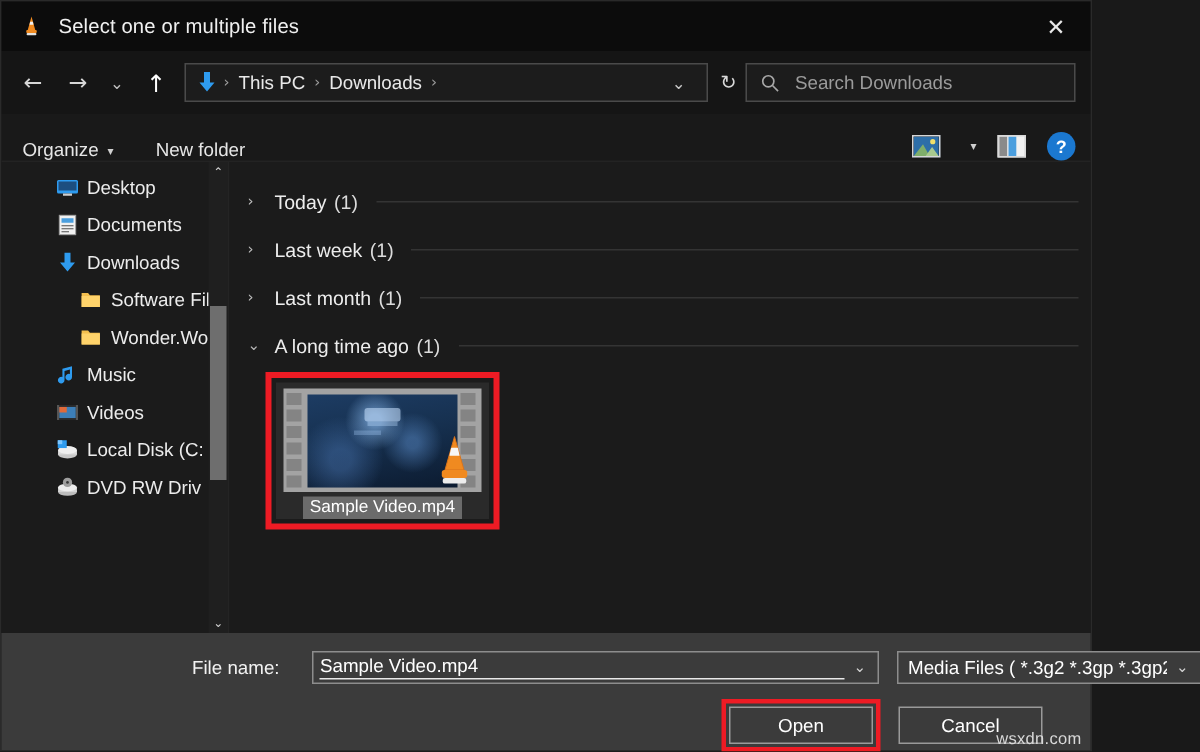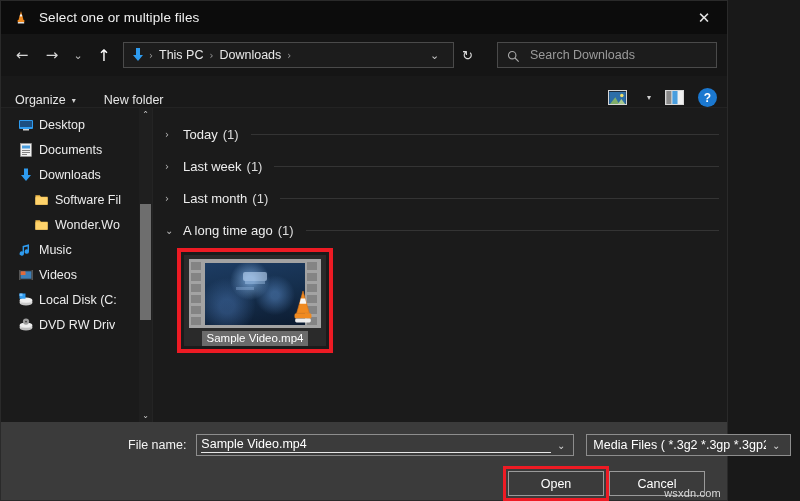--- a/index.html
+++ b/index.html
@@ -73,21 +73,21 @@
     color: #9a9a9a; font-size: 10px; font-family: "DejaVu Sans", sans-serif;
     padding: 0 1px;
   }
   .crumb-spacer { flex: 1 1 auto; }
   .crumb-chevron { color: #c8c8c8; font-size: 11px; padding: 0 10px; font-family: "DejaVu Sans", sans-serif;}
   .refresh { color: #d8d8d8; font-size: 13px; padding: 0 6px 0 2px; font-family:"DejaVu Sans", sans-serif;}
 
   .searchbox {
     width: 220px; height: 26px; flex: 0 0 220px;
     border: 1px solid #4a4a4a; background: #1c1c1c;
-    display: flex; align-items: center; padding-left: 9px; margin-left: 18px;
+    display: flex; align-items: center; padding-left: 9px;
   }
   .search-ico { width: 13px; height: 13px; position: relative; flex: 0 0 13px; }
   .search-ph { color: #9b9b9b; font-size: 12.5px; margin-left: 10px; }
 
   
   .toolbar {
     height: 32px; min-height: 32px;
     background: #191919;
     display: flex; align-items: flex-end;
     padding: 0 10px 0 14px;
@@ -112,21 +112,21 @@
     width: 152px; flex: 0 0 152px;
     background: #1b1b1b;
     position: relative;
     overflow: hidden;
     border-right: 1px solid #242424;
   }
   .side-list { padding-top: 4px; }
   .side-item {
     height: 25px; display: flex; align-items: center;
     padding-left: 38px; position: relative;
-    color: #ececec; font-size: 12.5px; white-space: nowrap;
+    color: #ececec; font-size: 12.5px; white-space: nowrap; margin-left: 19px;
   }
   .side-item.child { padding-left: 54px; }
   .side-ico {
     position: absolute; left: 17px; top: 50%; transform: translateY(-50%);
     width: 16px; height: 16px;
   }
   .side-item.child .side-ico { left: 33px; }
   .side-label { overflow: hidden; }
 
   .side-scroll {
@@ -207,21 +207,21 @@
   
   .footer {
     height: 78px; min-height: 78px;
     background: #3b3b3b;
     position: relative;
   }
   .fn-row {
     display: flex; align-items: center;
     padding-top: 12px; padding-left: 127px;
   }
-  .fn-label { color: #f2f2f2; font-size: 12.5px; margin-right: 10px; white-space: nowrap; }
+  .fn-label { color: #f2f2f2; font-size: 12.5px; margin-right: 22px; white-space: nowrap; }
   .fn-combo {
     width: 378px; height: 22px; flex: 0 0 378px;
     border: 1px solid #8d8d8d; background: #3b3b3b;
     display: flex; align-items: center; padding: 0 2px 0 4px;
   }
   .fn-value {
     flex: 1 1 auto; color: #ffffff; font-size: 12.5px;
     border-bottom: 1px solid #e8e8e8; padding-bottom: 1px;
     white-space: nowrap; overflow: hidden;
   }
@@ -229,21 +229,21 @@
   .ft-combo {
     margin-left: 12px;
     width: 205px; height: 22px; flex: 0 0 205px;
     border: 1px solid #8d8d8d; background: #3b3b3b;
     display: flex; align-items: center; padding: 0 4px 0 6px;
   }
   .ft-value { flex: 1 1 auto; color: #ffffff; font-size: 12.5px; white-space: nowrap; overflow: hidden; }
 
   .btn-row {
     display: flex; align-items: center; justify-content: flex-end;
-    padding-right: 22px; padding-top: 10px; 
+    padding-right: 32px; padding-top: 10px; gap: 12px;
   }
   .btn-open-wrap {
     border: 3px solid #ee1b24; padding: 2px;
   }
   .btn {
     width: 96px; height: 25px;
     display: flex; align-items: center; justify-content: center;
     color: #ffffff; font-size: 12.5px;
     background: #3b3b3b; border: 1px solid #9a9a9a;
   }

